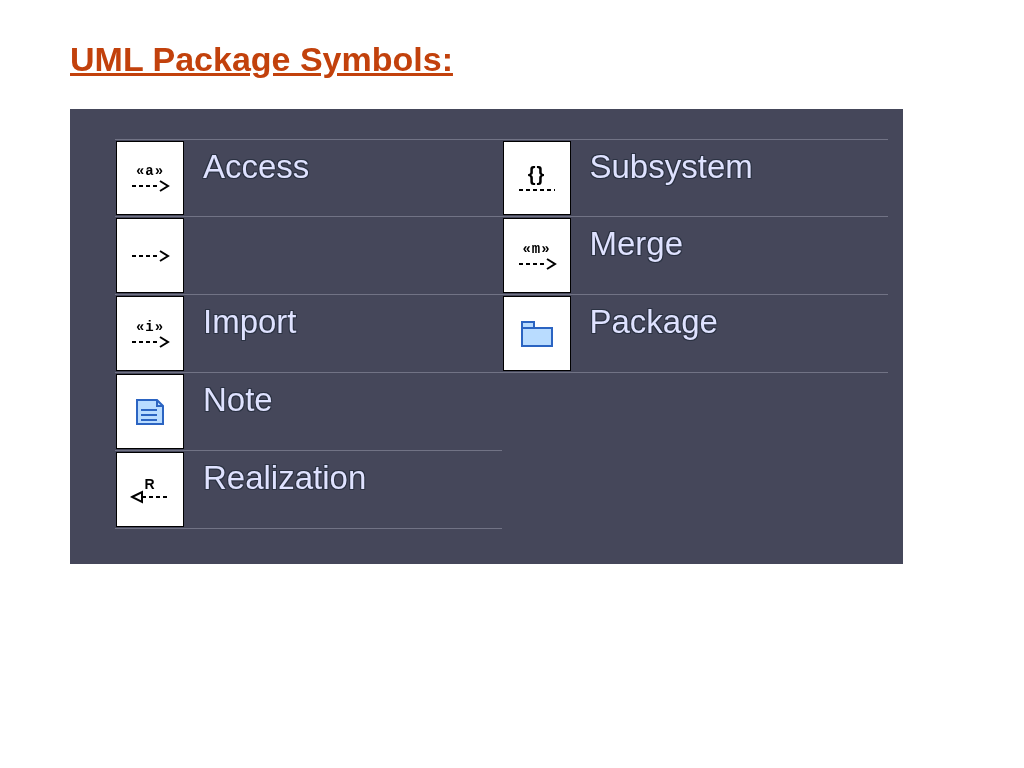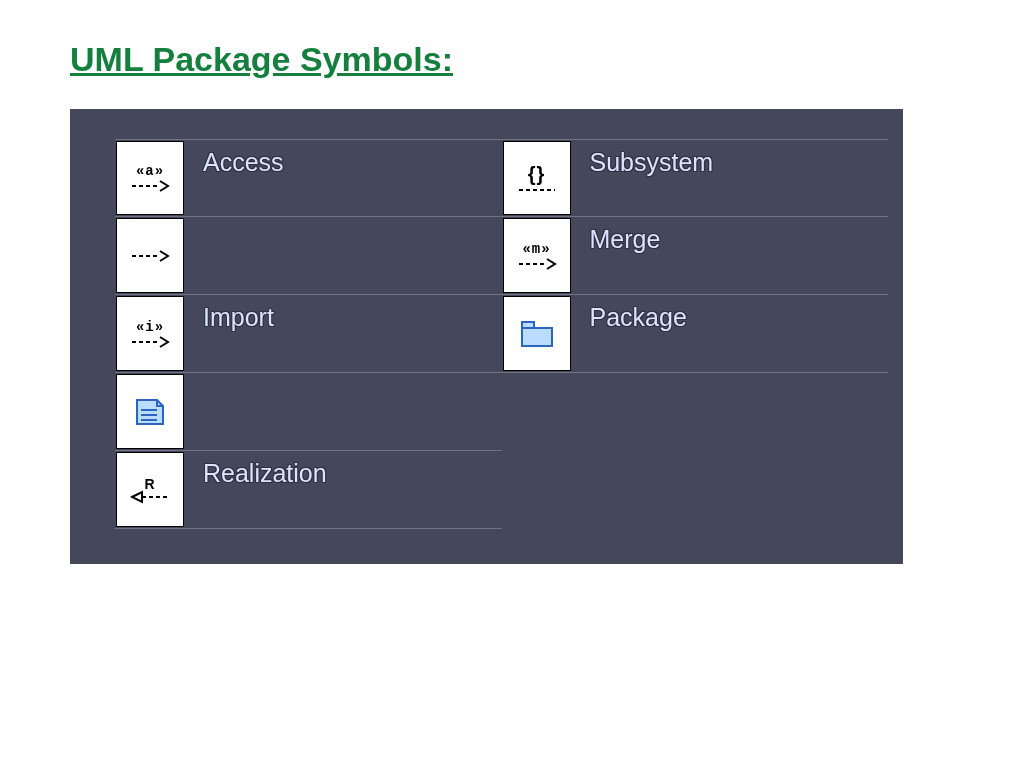--- a/index.html
+++ b/index.html
@@ -4,21 +4,21 @@
 <style>
   html, body {
     margin: 0;
     padding: 0;
     width: 1024px;
     height: 768px;
     background: #ffffff;
     font-family: Arial, Helvetica, sans-serif;
   }
   .title {
-    color: #15803d;
+    color: #c2410c;
     font-size: 34px;
     font-weight: bold;
     text-decoration: underline;
     margin: 40px 0 30px 70px;
   }
   .panel {
     width: 833px;
     height: 455px;
     background: #45475a;
     margin-left: 70px;
@@ -54,21 +54,21 @@
     font-size: 14px;
     font-weight: bold;
     color: #000;
     flex-shrink: 0;
     box-sizing: border-box;
   }
   .label {
     flex: 1;
     padding: 8px 0 0 18px;
     font-family: Tahoma, Arial, sans-serif;
-    font-size: 25px;
+    font-size: 33px;
     font-weight: 400;
     color: #dfe2ff;
     text-shadow:
       -1px -1px 0 #2b3242,
        1px -1px 0 #2b3242,
       -1px  1px 0 #2b3242,
        1px  1px 0 #2b3242;
   }
   .stereo { font-size: 14px; letter-spacing: 1px; }
   svg { display:block; }
@@ -116,20 +116,21 @@
     <div class="row">
       <div class="icon-box">
         <svg width="30" height="28">
           <path d="M2 2 H22 L28 8 V26 H2 Z" fill="#b9dcff" stroke="#2b64c2" stroke-width="2"></path>
           <path d="M22 2 V8 H28" fill="none" stroke="#2b64c2" stroke-width="2"></path>
           <line x1="6" y1="12" x2="22" y2="12" stroke="#2b64c2" stroke-width="2"></line>
           <line x1="6" y1="17" x2="22" y2="17" stroke="#2b64c2" stroke-width="2"></line>
           <line x1="6" y1="22" x2="22" y2="22" stroke="#2b64c2" stroke-width="2"></line>
         </svg>
       </div>
+      <div class="label">Note</div>
     </div>
 
     <div class="row">
       <div class="icon-box">
         <span class="stereo" style="font-family:Arial;font-weight:bold;margin-bottom:-2px;">R</span>
         <svg width="40" height="14">
             <polygon points="2,7 12,2 12,12" fill="#fff" stroke="#000" stroke-width="2"></polygon>
             <line x1="12" y1="7" x2="38" y2="7" stroke="#000" stroke-width="2" stroke-dasharray="4,3"></line>
           </svg>
       </div>

